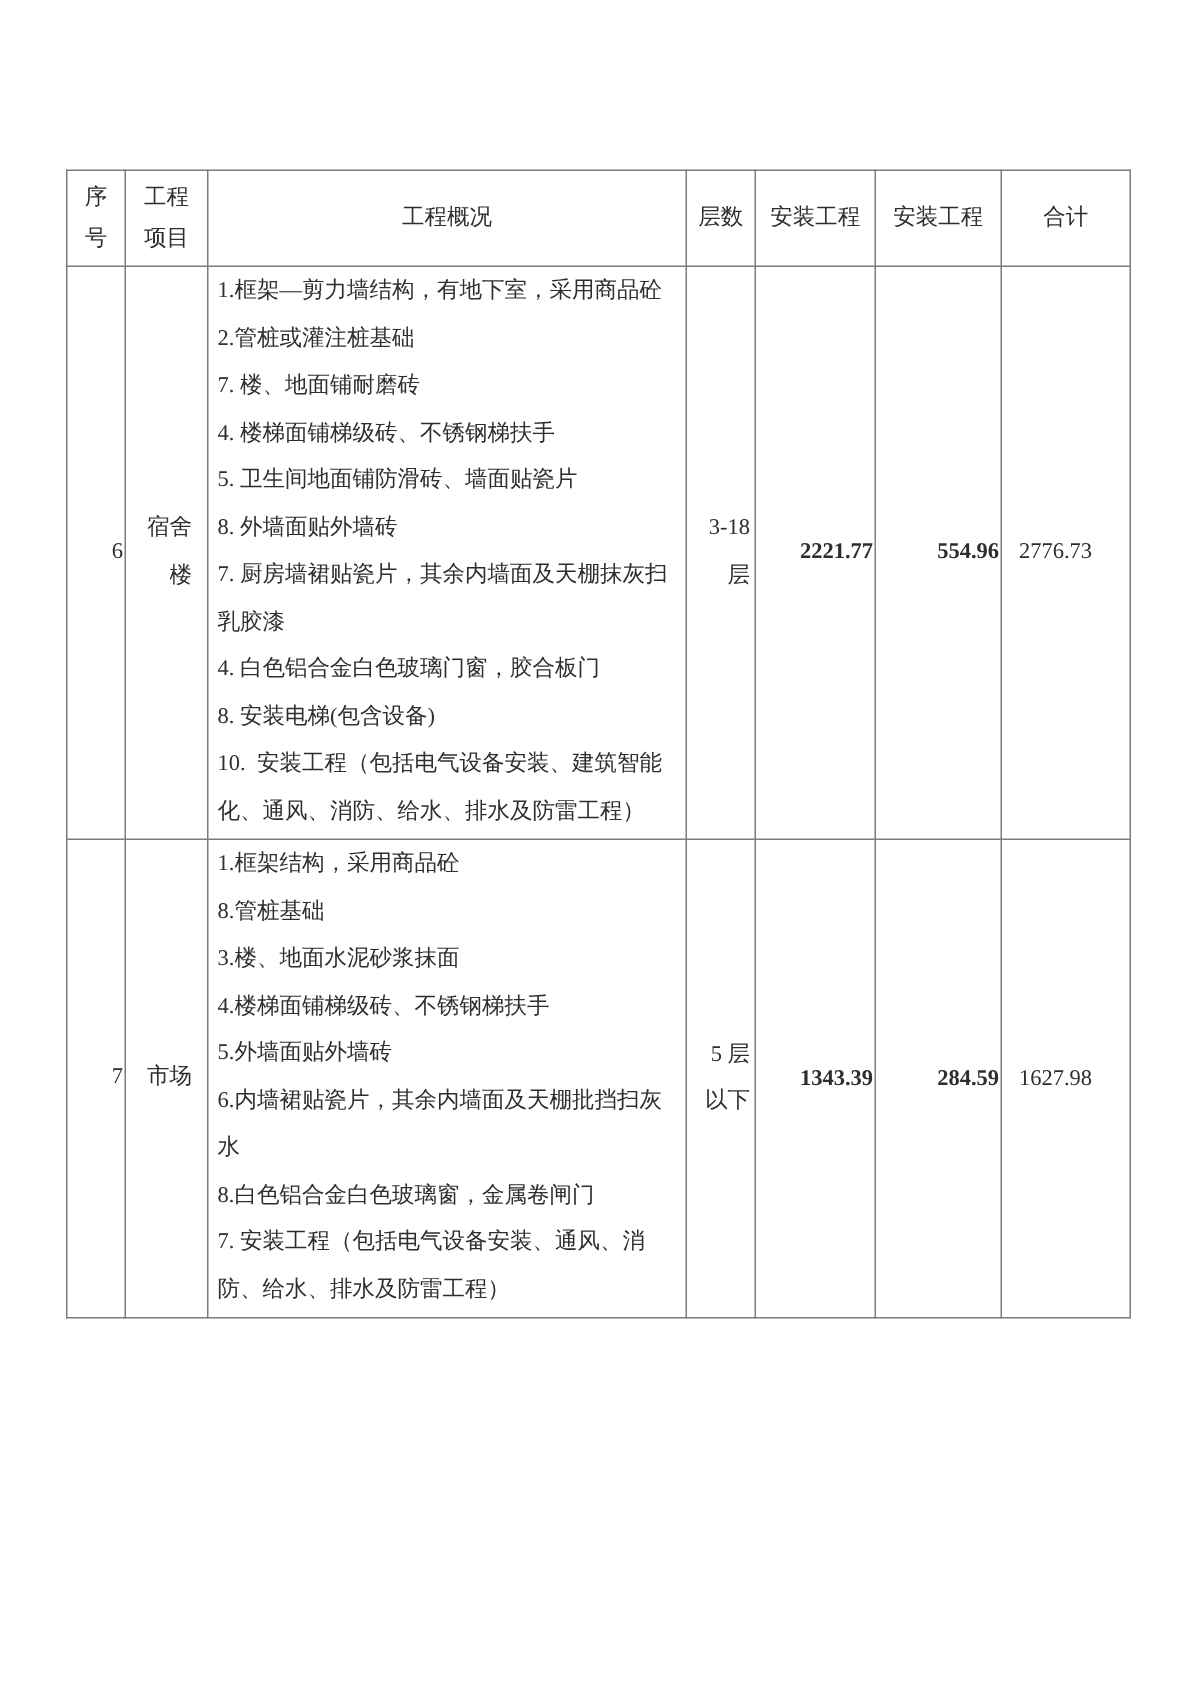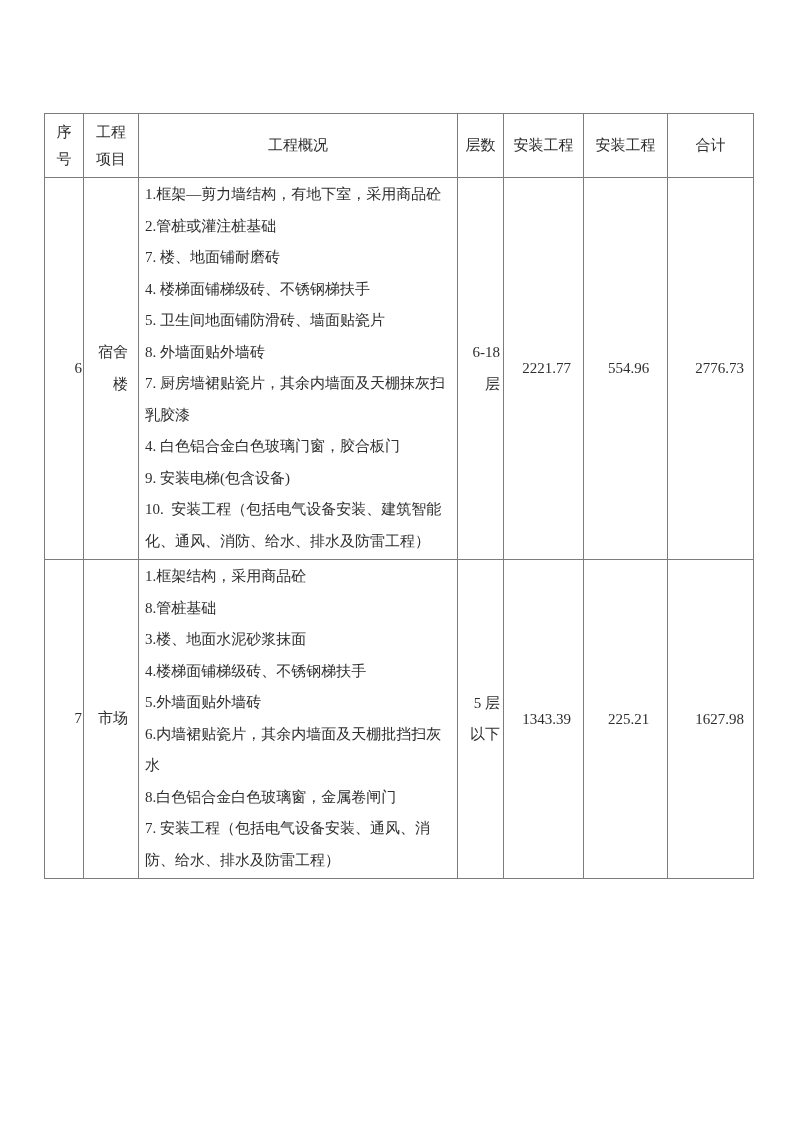--- a/index.html
+++ b/index.html
@@ -58,28 +58,29 @@
 
   td.cell-overview {
     vertical-align: top;
     text-align: left;
     padding: 1px 12px 2px 6px;
     line-height: 31.5px;
   }
   .ov-item { margin: 0; white-space: pre-wrap; }
 
   td.cell-construction, td.cell-installation {
-    text-align: center;
+    text-align: right;
     vertical-align: middle;
     padding-left: 7px;
+    font-weight: bold;
   }
   td.cell-total {
     text-align: right;
     vertical-align: middle;
-    padding-right: 9px;
+    padding-right: 25px;
   }
 </style>
 </head>
 <body>
 
 <div class="page">
   <table class="cost">
     <colgroup>
       <col class="col-serial">
       <col class="col-project">
@@ -106,41 +107,41 @@
     <td class="cell-project">宿舍楼</td>
     <td class="cell-overview">
             <p class="ov-item">1.框架—剪力墙结构，有地下室，采用商品砼</p>
             <p class="ov-item">2.管桩或灌注桩基础</p>
             <p class="ov-item">7. 楼、地面铺耐磨砖</p>
             <p class="ov-item">4. 楼梯面铺梯级砖、不锈钢梯扶手</p>
             <p class="ov-item">5. 卫生间地面铺防滑砖、墙面贴瓷片</p>
             <p class="ov-item">8. 外墙面贴外墙砖</p>
             <p class="ov-item">7. 厨房墙裙贴瓷片，其余内墙面及天棚抹灰扫乳胶漆</p>
             <p class="ov-item">4. 白色铝合金白色玻璃门窗，胶合板门</p>
-            <p class="ov-item">9. 安装电梯(包含设备)</p>
+            <p class="ov-item">8. 安装电梯(包含设备)</p>
             <p class="ov-item">10.  安装工程（包括电气设备安装、建筑智能化、通风、消防、给水、排水及防雷工程）</p>
           </td>
-    <td class="cell-floors">6-18 层</td>
+    <td class="cell-floors">3-18 层</td>
     <td class="cell-construction">2221.77</td>
     <td class="cell-installation">554.96</td>
     <td class="cell-total">2776.73</td>
   </tr>
         <tr>
     <td class="cell-serial">7</td>
     <td class="cell-project">市场</td>
     <td class="cell-overview">
             <p class="ov-item">1.框架结构，采用商品砼</p>
             <p class="ov-item">8.管桩基础</p>
             <p class="ov-item">3.楼、地面水泥砂浆抹面</p>
             <p class="ov-item">4.楼梯面铺梯级砖、不锈钢梯扶手</p>
             <p class="ov-item">5.外墙面贴外墙砖</p>
             <p class="ov-item">6.内墙裙贴瓷片，其余内墙面及天棚批挡扫灰水</p>
             <p class="ov-item">8.白色铝合金白色玻璃窗，金属卷闸门</p>
             <p class="ov-item">7. 安装工程（包括电气设备安装、通风、消防、给水、排水及防雷工程）</p>
           </td>
     <td class="cell-floors">5 层以下</td>
     <td class="cell-construction">1343.39</td>
-    <td class="cell-installation">225.21</td>
+    <td class="cell-installation">284.59</td>
     <td class="cell-total">1627.98</td>
   </tr>
       </tbody>
   </table>
 </div>
 
 </body></html>

